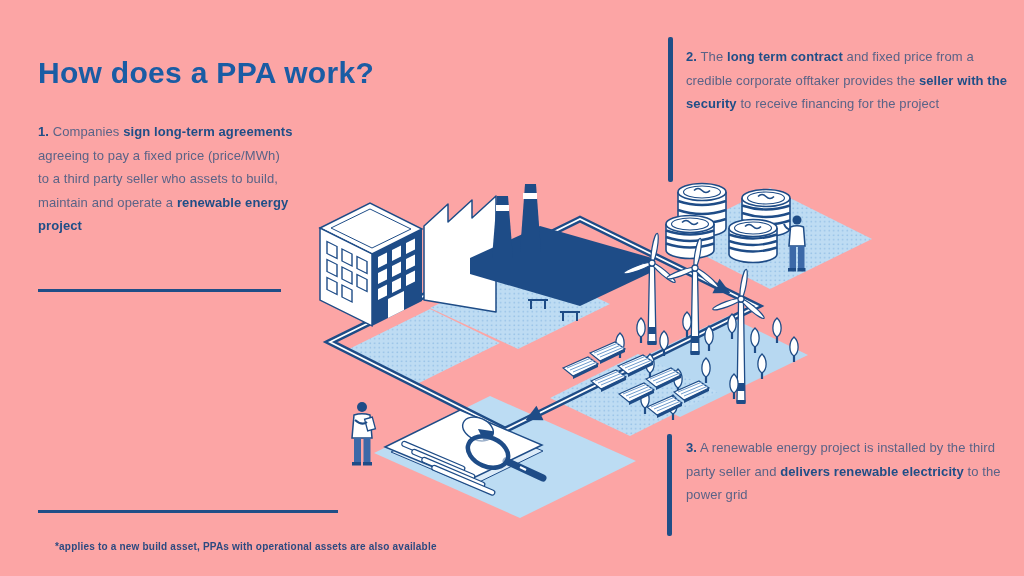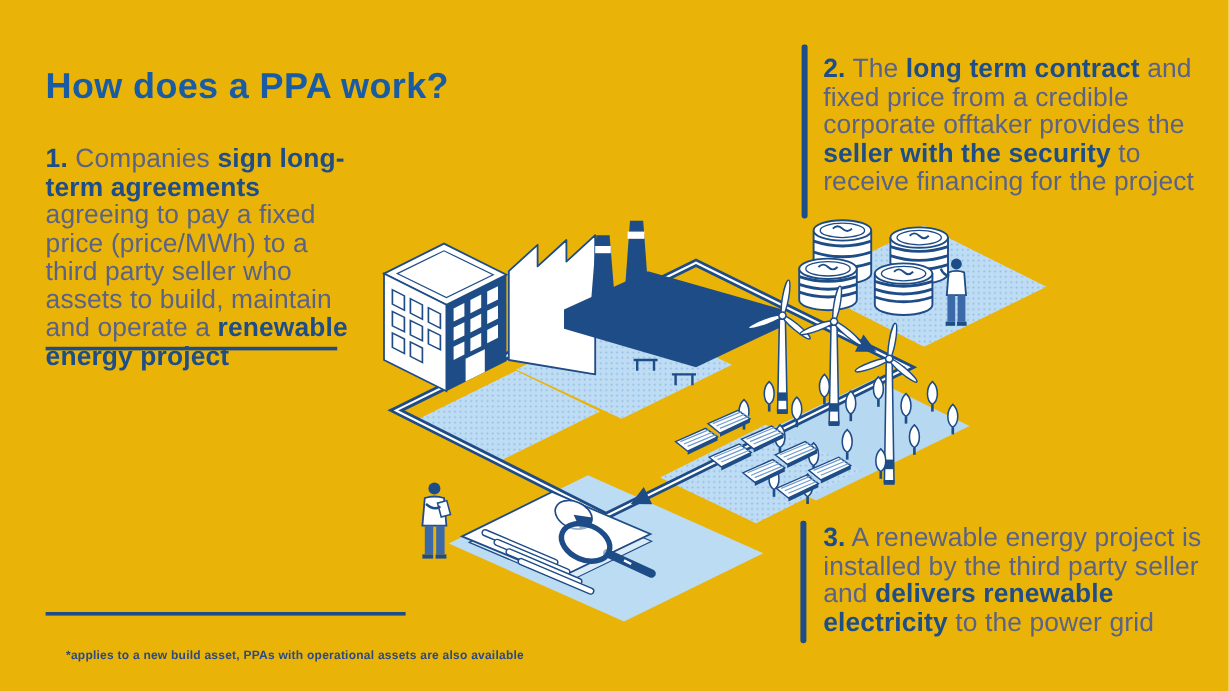--- a/index.html
+++ b/index.html
@@ -1,25 +1,25 @@
 <!DOCTYPE html>
 <html><head>
 <meta charset="utf-8">
 <style>
   html,body { margin:0; padding:0; background:#ffffff; }
   .canvas {
-    position:relative; width:1024px; height:576px; background:#eab308;
+    position:relative; width:1024px; height:576px; background:#fca5a5;
     font-family:"Liberation Sans", sans-serif; overflow:hidden;
   }
   .title {
     position:absolute; left:38px; top:36px; font-size:30px; font-weight:800;
     color:#1a5ca4; letter-spacing:.3px;
   }
   .step {
-    position:absolute; font-size:22px; line-height:23.5px; color:#5a6387;
+    position:absolute; font-size:13px; line-height:23.5px; color:#5a6387;
     letter-spacing:.1px;
   }
   .step .b { font-weight:700; color:#1f4e87; }
   .rule { position:absolute; height:3px; background:#1f4e87; }
   .vbar { position:absolute; width:4.5px; background:#1f4e87; border-radius:2px; }
   .footnote {
     position:absolute; left:55px; top:541px; font-size:10px; font-weight:700;
     color:#2c4a80; letter-spacing:.2px;
   }
   .illus { position:absolute; left:285px; top:148px; }

